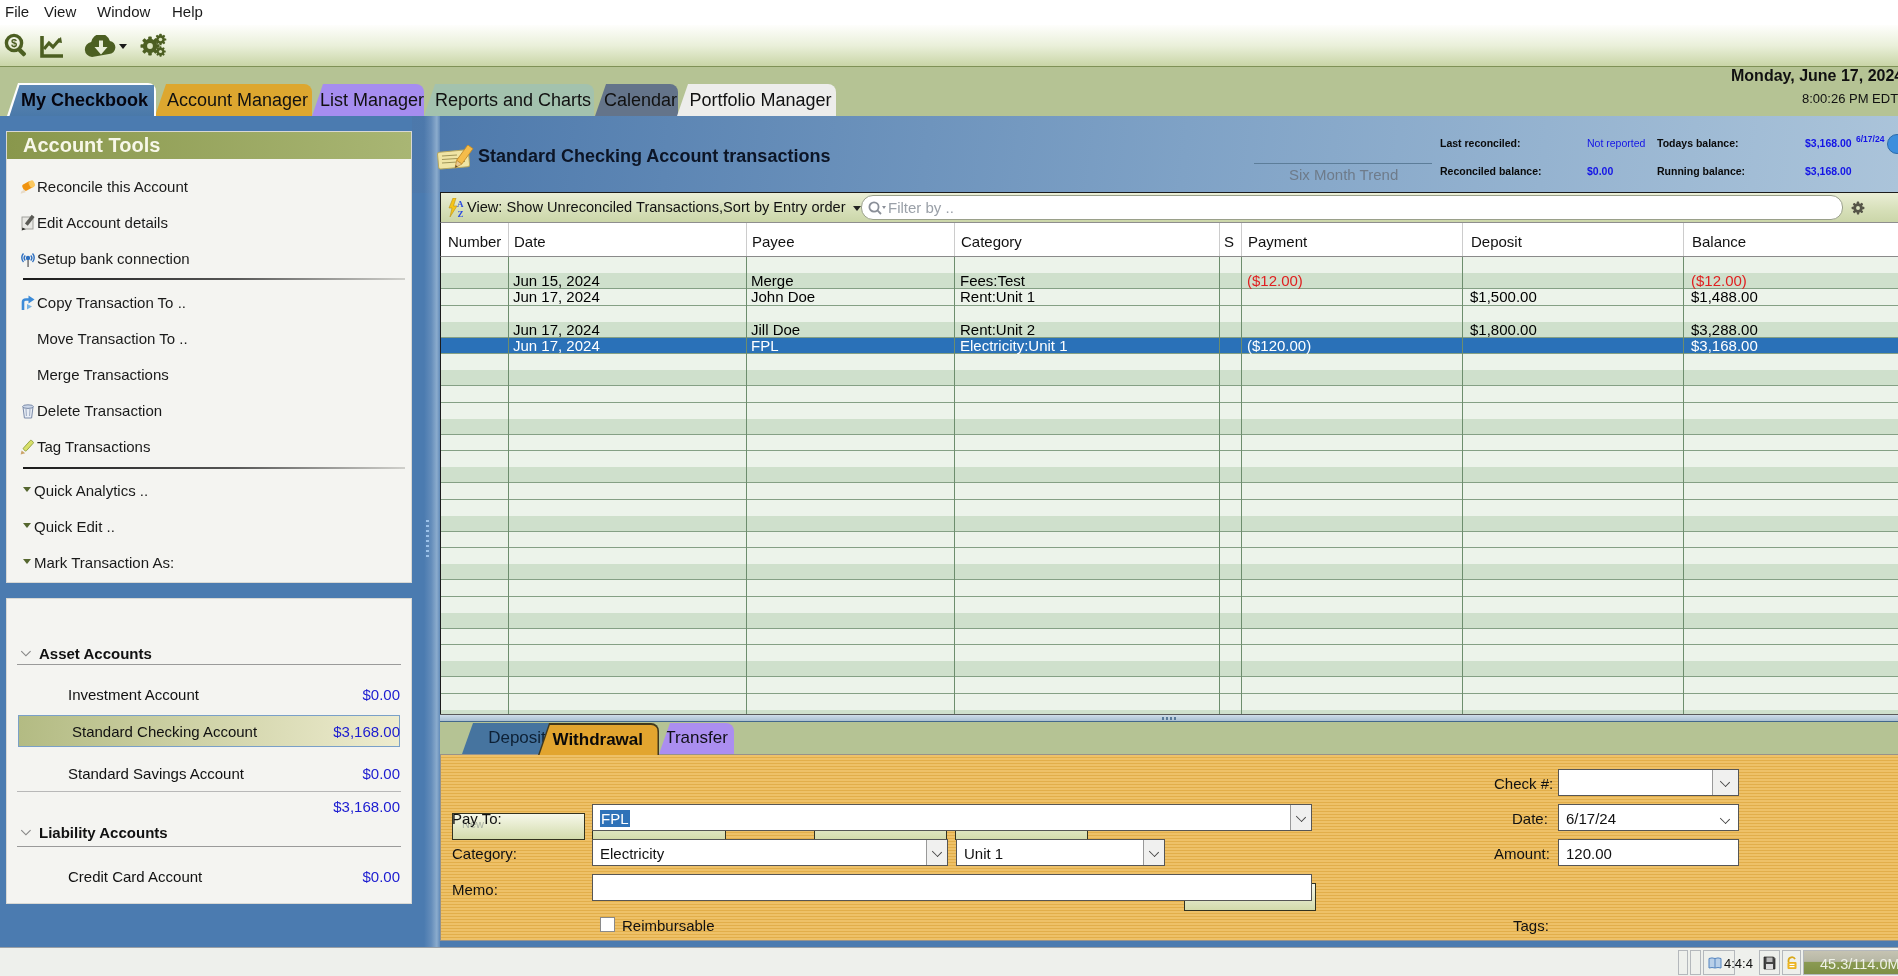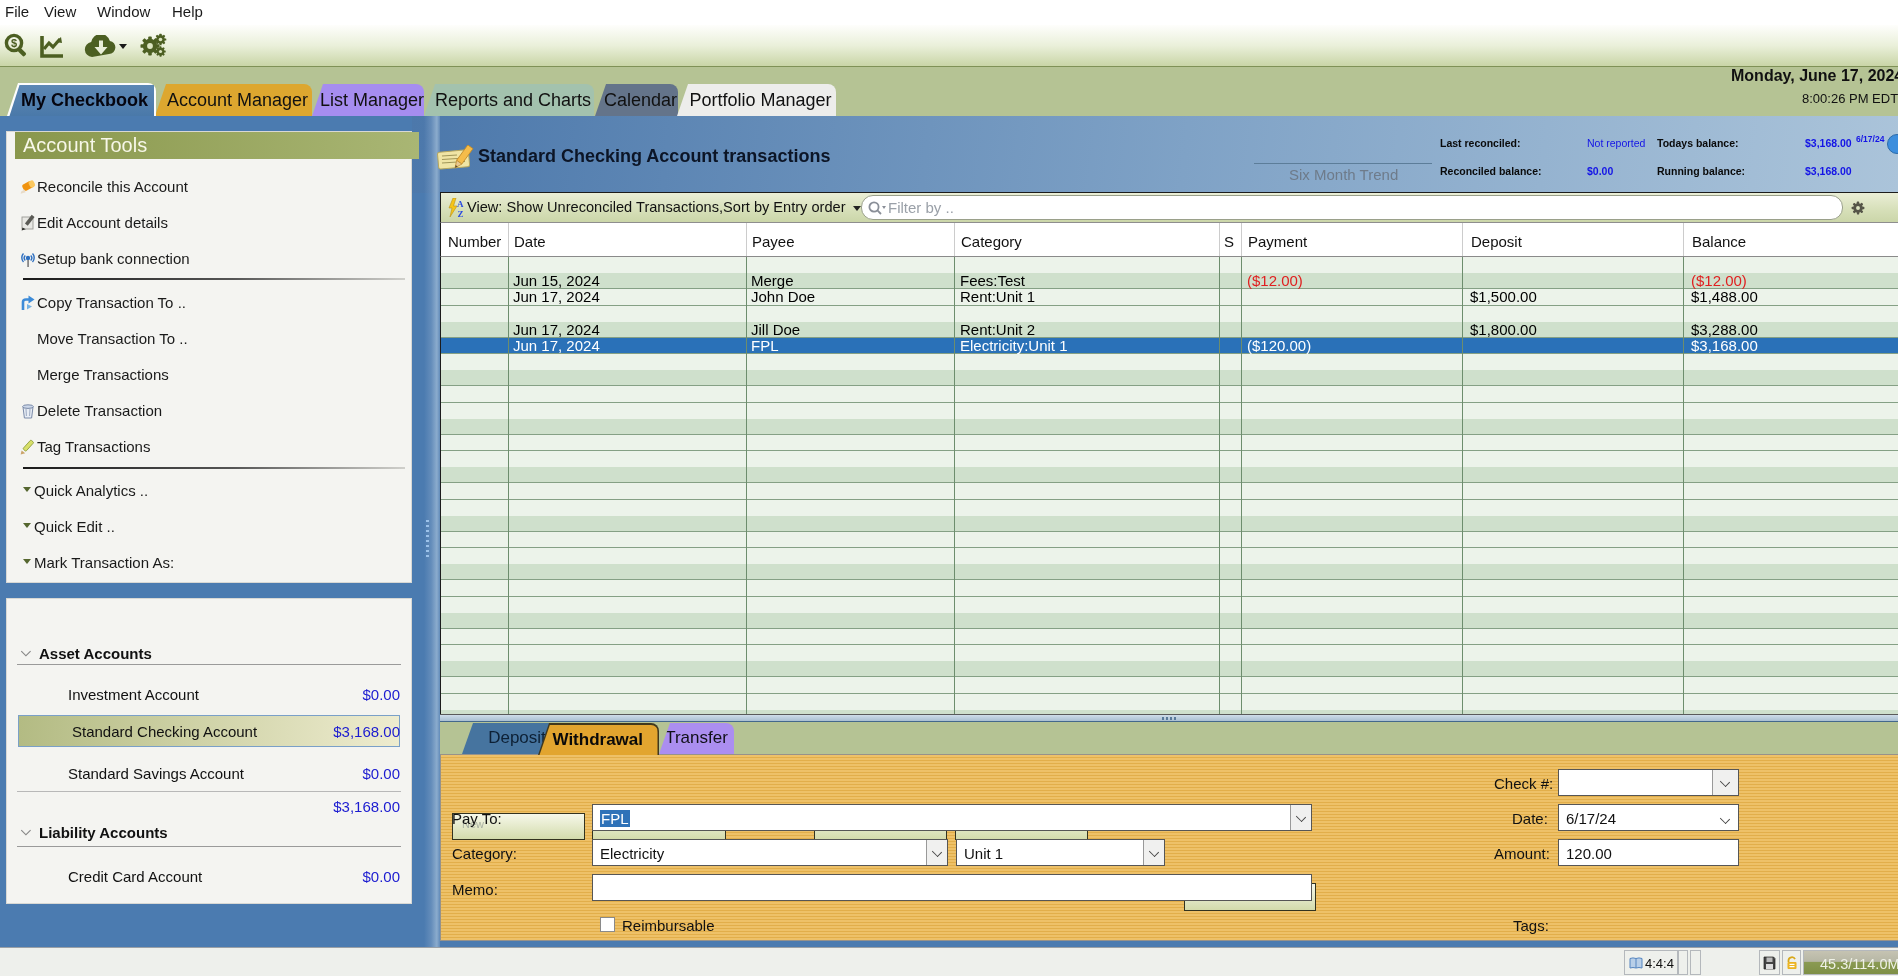--- a/index.html
+++ b/index.html
@@ -16,22 +16,22 @@
   border-bottom:1px solid #7f9157; }
 #tabstrip { position:absolute; left:0; top:67px; width:1898px; height:49px; background:#b5c394; }
 .tab { position:absolute; top:84px; height:32px; border-radius:8px 8px 0 0;
   clip-path:polygon(11px 0,100% 0,100% 100%,0 100%);
   font-size:18px; color:#111; text-align:center; line-height:32.5px; padding:0 0 0 8px; white-space:nowrap; }
 #datebox { position:absolute; top:67px; left:1731px; font-size:16px; font-weight:bold; color:#111; white-space:nowrap; }
 #timebox { position:absolute; top:91px; left:1802px; font-size:13px; color:#111; white-space:nowrap; }
 
 
 .sidepanel { position:absolute; left:6px; width:406px; background:#f4f4f1; border:1px solid #d8d8d4; }
-.sidehead { position:absolute; left:8px; top:0; width:100%; color:#f7f7e8;
-  background:linear-gradient(90deg,#89974c,#a9b674); padding-left:8px; }
+.sidehead { position:absolute; left:0; top:0; width:100%; color:#f7f7e8;
+  background:linear-gradient(90deg,#89974c,#a9b674); padding-left:16px;font-weight:bold; }
 .sitem { position:absolute; left:0; width:100%; font-size:15px; color:#1a1a1a; }
 .sitem .ic { position:absolute; left:12px; top:0px; width:18px; height:18px; }
 .sitem .tx { position:absolute; left:30px; top:0px; }
 .ssep { position:absolute; left:16px; width:382px; height:2px; background:linear-gradient(90deg,#1a1a1a 0%,#555 55%,#cfcfcb 100%); }
 .tri { position:absolute; left:16px; width:0; height:0; border-left:4.5px solid transparent;
   border-right:4.5px solid transparent; border-top:5.5px solid #55662f; }
 .coa-sec { position:absolute; left:32px; font-size:15px; font-weight:bold; color:#111; }
 .coa-chev { position:absolute; left:14px; font-size:13px; color:#888; font-weight:bold; }
 .coa-line { position:absolute; left:10px; width:384px; height:1px; background:#9a9a9a; }
 .coa-item { position:absolute; left:61px; font-size:15px; color:#111; }
@@ -465,21 +465,21 @@
 </div>
 <div class="flabel" style="left:1494px;top:845px">Amount:</div>
 <div class="fin" style="left:1558px;top:839px;width:181px">
   <span class="val">120.00</span>
 </div>
 <div class="flabel" style="left:1513px;top:917px">Tags:</div>
 
 <div id="statusbar">
   <div class="scell" style="left:1678px;width:10px"></div>
   <div class="scell" style="left:1690px;width:11px"></div>
-  <div class="scell" style="left:1624px;width:54px">
+  <div class="scell" style="left:1703px;width:32px">
     <svg class="abs" style="left:4px;top:6px" width="14" height="13" viewBox="0 0 14 13">
       <path d="M1 1.5 Q4 0.3 7 1.5 Q10 0.3 13 1.5 L13 11 Q10 10 7 11 Q4 10 1 11 Z" fill="#b8cfe8" stroke="#5585c0" stroke-width="1"></path>
       <line x1="7" y1="1.5" x2="7" y2="11" stroke="#5585c0" stroke-width="1"></line>
     </svg>
     <span class="abs" style="left:20px;top:5px;font-size:13px;color:#111">4:4:4</span>
   </div>
   <div class="scell" style="left:1759px;width:21px">
     <svg class="abs" style="left:3px;top:5px" width="13" height="14" viewBox="0 0 13 14">
       <path d="M1 1 L10.5 1 L12 2.5 L12 13 L1 13 Z" fill="#444" stroke="#222" stroke-width="0.7"></path>
       <rect x="3" y="8" width="7" height="5" fill="#ddd"></rect>

